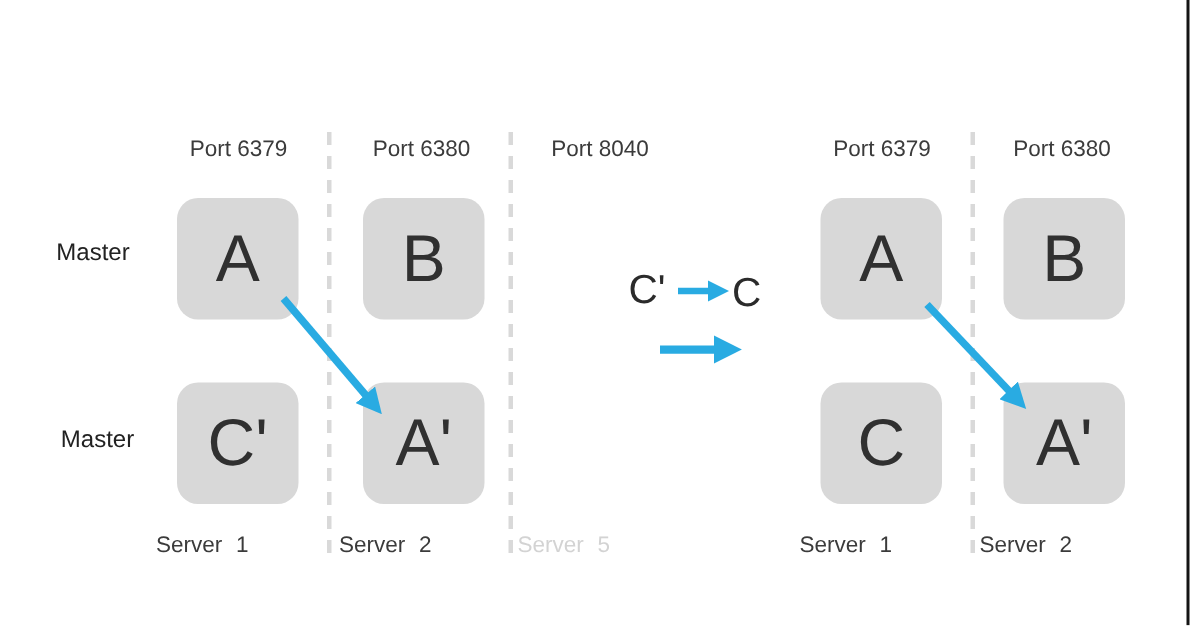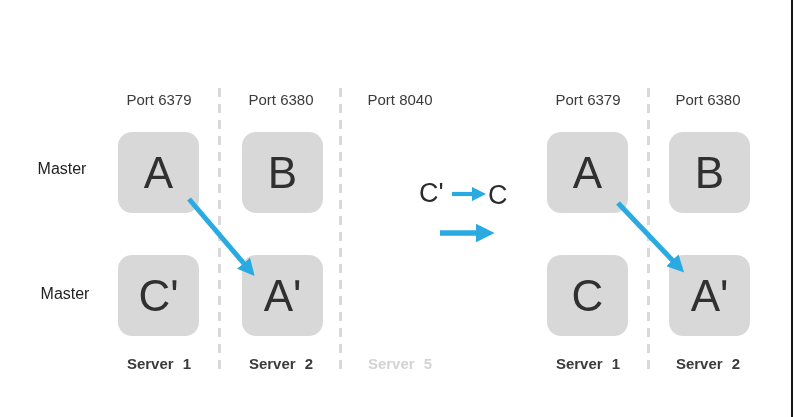--- a/index.html
+++ b/index.html
@@ -17,21 +17,21 @@
   }
   .title{
     position:absolute;left:190px;top:26px;font-size:28px;color:var(--label-ink);
     letter-spacing:.5px;white-space:nowrap;
   }
   .port-label{
     position:absolute;width:110px;text-align:center;font-size:15px;font-weight:normal;
     color:var(--label-ink);white-space:nowrap;
   }
   .server-label{
-    position:absolute;width:110px;text-align:center;font-size:15px;font-weight:bold;
+    position:absolute;width:110px;font-size:15px;font-weight:normal;
     color:var(--label-ink);word-spacing:5px;white-space:nowrap;
   }
   .server-label.faded{color:var(--faded-gray);}
   .row-label{
     position:absolute;font-size:16px;color:#222;text-align:center;white-space:nowrap;
   }
   .box{
     position:absolute;width:81px;height:81px;background:var(--box-gray);
     border-radius:14px;display:flex;align-items:center;justify-content:center;
   }

